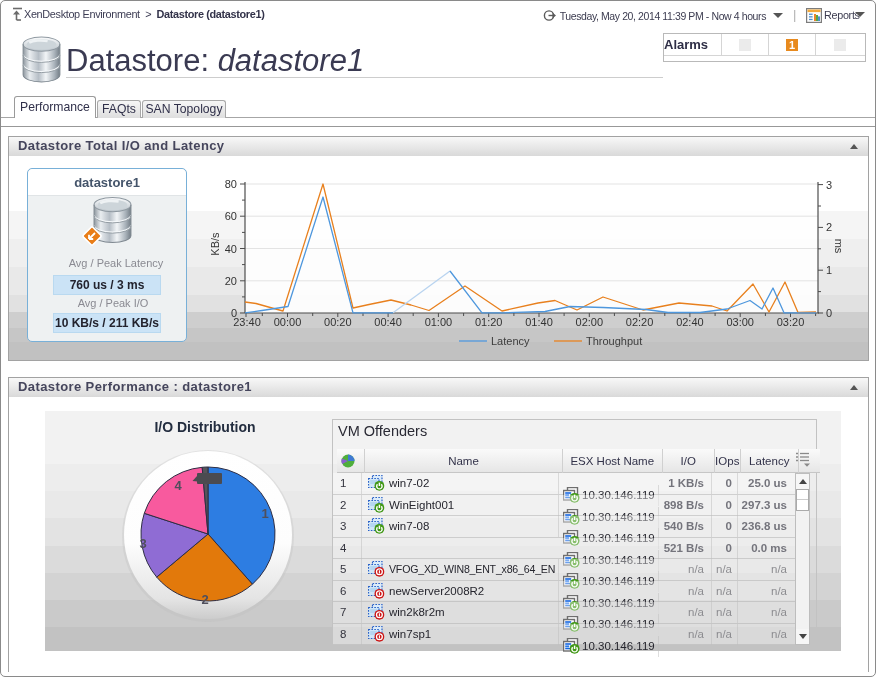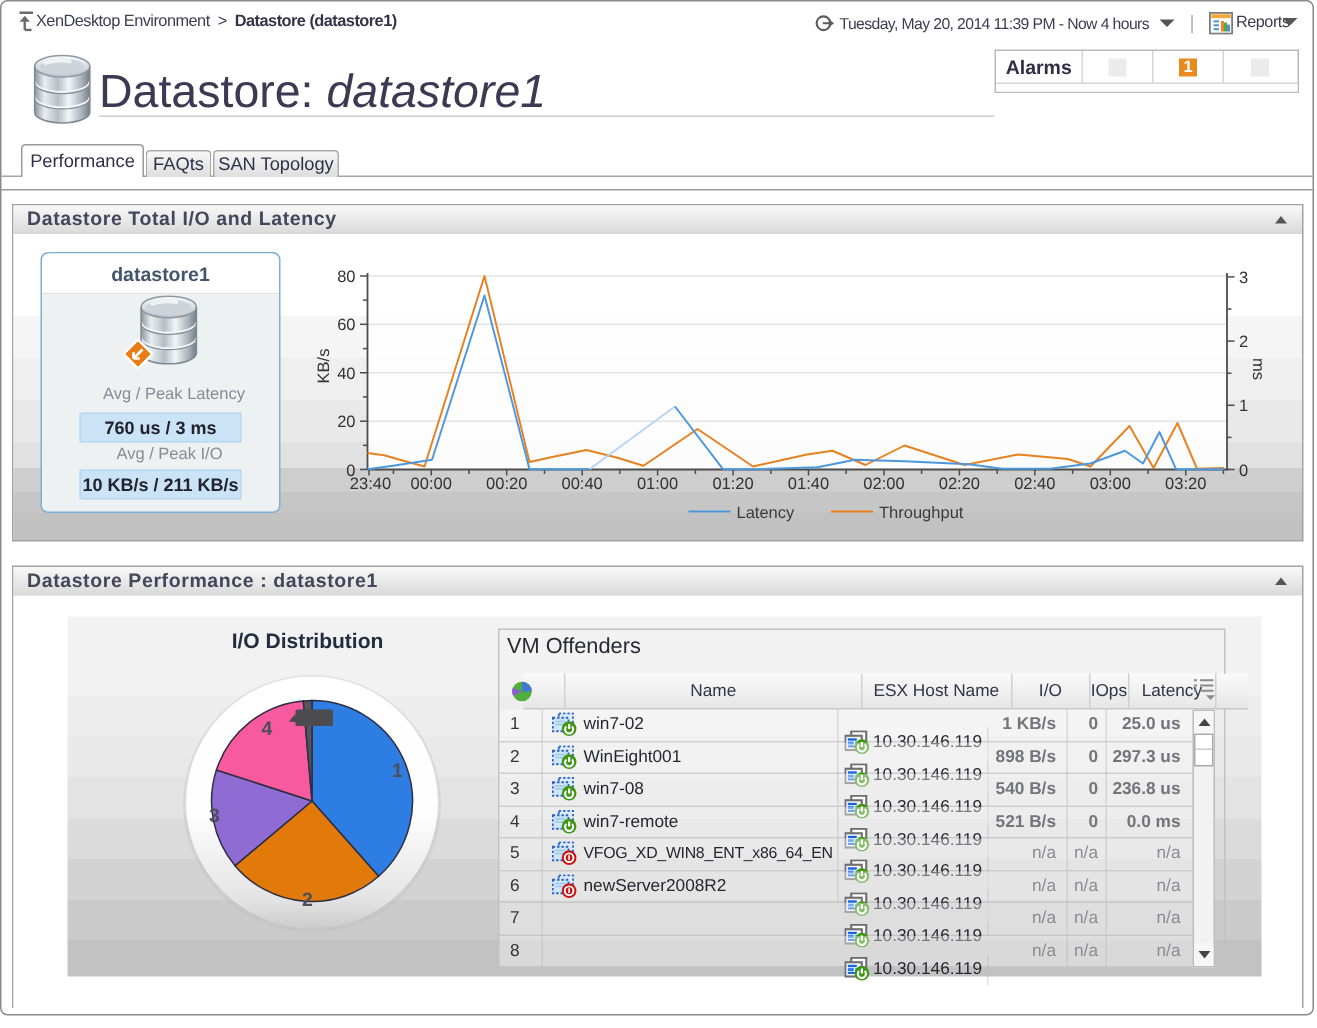--- a/index.html
+++ b/index.html
@@ -12,21 +12,21 @@
 .title .it{font-style:italic;}
 .titleline{position:absolute;left:66px;top:77px;width:597px;height:1px;background:#cdcdcd;}
 
 .altab{position:absolute;left:663px;top:33px;width:201px;border:1px solid #b9b9b9;background:#fff;}
 .altab .hr{display:flex;height:13px;background:linear-gradient(#fdfdfd,#e9e9e9);border-bottom:1px solid #c6c6c6;font-size:10.5px;color:#3d3d54;}
 .altab .hr div{text-align:center;line-height:13px;}
 .altab .rr{display:flex;height:21px;border-bottom:1px solid #d5d5d5;font-size:13px;align-items:center;}
 .altab .c0{width:58px;border-right:1px solid #d5d5d5;box-sizing:border-box;}
 .altab .c1,.altab .c2,.altab .c3{width:47px;box-sizing:border-box;display:flex;justify-content:center;align-items:center;height:100%;}
 .altab .c1,.altab .c2{border-right:1px solid #d5d5d5;}
-.altab .rr .c0{font-weight:bold;color:#2e2e46;text-align:center;line-height:21px;display:block;}
+.altab .rr .c0{font-weight:bold;color:#2e2e46;text-align:left;line-height:21px;display:block;}
 .box{width:12px;height:12px;background:#ebebeb;}
 .boxo{width:12px;height:12px;background:#e88a1e;color:#fff;font-size:11px;font-weight:bold;text-align:center;line-height:12px;}
 .altab .ft{height:5px;background:#fff;}
 
 .tabline1{position:absolute;left:1px;top:117px;width:874px;height:1px;background:#a6a6a6;}
 .tabline2{position:absolute;left:1px;top:126px;width:874px;height:1px;background:#989898;}
 .tab{position:absolute;box-sizing:border-box;font-size:12.2px;color:#30304a;text-align:center;white-space:nowrap;}
 .tabact{left:14px;top:96px;width:82px;height:22px;border:1px solid #9a9a9a;border-bottom:none;border-radius:3px 3px 0 0;background:#fff;line-height:21px;z-index:3;}
 .tabina{top:100px;height:18px;border:1px solid #a8a8a8;border-bottom:none;border-radius:3px 3px 0 0;background:linear-gradient(#f6f6f6,#dedede);line-height:17px;z-index:2;}
 
@@ -58,21 +58,21 @@
  #e9e9e9 80px,#e9e9e9 107px,
  #e3e3e3 107px,#e3e3e3 135px,
  #dbdbdb 135px,#dbdbdb 162px,
  #d3d3d3 162px,#d3d3d3 189px,
  #cacaca 189px,#cacaca 216px,
  #c2c2c2 216px,#c2c2c2 240px);}
 .iodist{position:absolute;left:-5px;top:8px;width:330px;text-align:center;font-size:14px;font-weight:bold;color:#232d3f;}
 
 .vmbox{position:absolute;left:287px;top:8px;width:485px;height:227px;border:1px solid #c2c2c2;box-sizing:border-box;}
 .vmtitle{position:absolute;left:5px;top:3px;font-size:14.5px;color:#2a2a34;}
-.vmhead{position:absolute;left:16px;top:29px;width:483px;height:24px;background:linear-gradient(#fafafa,#e6e6e6);border-bottom:1px solid #c6c6c6;box-sizing:border-box;}
+.vmhead{position:absolute;left:4px;top:29px;width:483px;height:24px;background:linear-gradient(#fafafa,#e6e6e6);border-bottom:1px solid #c6c6c6;box-sizing:border-box;}
 .vh{position:absolute;top:0;height:24px;font-size:11.5px;color:#33334a;text-align:center;line-height:24px;border-right:1px solid #d0d0d0;box-sizing:border-box;}
 .vrow{position:absolute;width:463px;height:21.5px;background:rgba(255,255,255,0.38);border-bottom:1px solid rgba(178,178,178,0.55);box-sizing:border-box;font-size:11.5px;color:#26262e;}
 .vc{position:absolute;top:0;height:21px;line-height:20px;border-right:1px solid rgba(190,190,190,0.5);box-sizing:border-box;}
 .num{left:0;width:29px;padding-left:7px;color:#33333d;}
 .nm{left:29px;width:197px;overflow:hidden;white-space:nowrap;}
 .esx{left:227px;width:99px;margin-top:12px;}
 .io{left:326px;width:53px;text-align:right;padding-right:7px;font-weight:bold;color:#74747c;}
 .iops{left:379px;width:26px;text-align:right;padding-right:5px;font-weight:bold;color:#74747c;}
 .lat{left:405px;width:58px;text-align:right;padding-right:8px;font-weight:bold;color:#74747c;}
 .na{font-weight:normal !important;color:#8c8c90 !important;}
@@ -429,32 +429,20 @@
                 <path d="M9.7 9.3 a2.7 2.7 0 1 0 3.8 0" fill="none" stroke="#fff" stroke-width="1.4"></path>
               </svg>
               <span class="vlbl" style="left:22px">10.30.146.119</span>
             </div>
 <div class="vc io">540 B/s</div>
 <div class="vc iops">0</div>
 <div class="vc lat">236.8 us</div>
 </div>
 <div class="vrow" style="top:117.5px">
 <div class="vc num">4</div>
-<div class="vc nm">
-              <svg class="vic" style="left:6px;top:2px" width="17" height="16" viewBox="0 0 17 16">
-                <rect x="4.5" y="0.5" width="9.5" height="7.5" fill="#dcecfa" stroke="#2a62c8" stroke-width="1.2" stroke-dasharray="1.6,1.3"></rect>
-                <rect x="0.5" y="3.5" width="10.5" height="9" fill="#cfe6f8" stroke="#2a62c8" stroke-width="1.2" stroke-dasharray="1.6,1.3"></rect>
-                <line x1="2.2" y1="6" x2="9.2" y2="6" stroke="#9cc6ea" stroke-width="1"></line>
-                <line x1="2.2" y1="8" x2="9.2" y2="8" stroke="#9cc6ea" stroke-width="1"></line>
-                <circle cx="11.4" cy="10.8" r="4.9" fill="#3f9714"></circle>
-                <path d="M11.4 7.6 v3.4" stroke="#fff" stroke-width="1.5"></path>
-                <path d="M9.5 9.3 a2.7 2.7 0 1 0 3.8 0" fill="none" stroke="#fff" stroke-width="1.4"></path>
-              </svg>
-              <span class="vlbl" style="left:27px">win7-remote</span>
-            </div>
 <div class="vc esx">
               <svg style="position:absolute;left:3px;top:2px" width="17" height="16" viewBox="0 0 17 16">
                 <rect x="4.5" y="0.5" width="10" height="8" fill="#fdfdfd" stroke="#6e6e6e" stroke-width="1.4"></rect>
                 <rect x="0.5" y="3.5" width="11" height="9.5" fill="#f4f4f4" stroke="#6e6e6e" stroke-width="1.4"></rect>
                 <rect x="2" y="5" width="8.5" height="6.5" fill="#fff"></rect>
                 <rect x="2.2" y="5.2" width="6" height="1.6" fill="#1565e0"></rect>
                 <rect x="2.2" y="7.4" width="4" height="2" fill="#2a7ae8"></rect>
                 <rect x="7" y="7.4" width="2.5" height="1.6" fill="#5aa0f0"></rect>
                 <rect x="2.2" y="9.9" width="6" height="1.4" fill="#1565e0"></rect>
                 <circle cx="11.6" cy="10.8" r="4.9" fill="#3f9714"></circle>
@@ -530,20 +518,33 @@
                 <path d="M9.7 9.3 a2.7 2.7 0 1 0 3.8 0" fill="none" stroke="#fff" stroke-width="1.4"></path>
               </svg>
               <span class="vlbl" style="left:22px">10.30.146.119</span>
             </div>
 <div class="vc io na">n/a</div>
 <div class="vc iops na">n/a</div>
 <div class="vc lat na">n/a</div>
 </div>
 <div class="vrow" style="top:182.0px">
 <div class="vc num">7</div>
+<div class="vc nm">
+              <svg class="vic" style="left:6px;top:2px" width="17" height="16" viewBox="0 0 17 16">
+                <rect x="4.5" y="0.5" width="9.5" height="7.5" fill="#dcecfa" stroke="#2a62c8" stroke-width="1.2" stroke-dasharray="1.6,1.3"></rect>
+                <rect x="0.5" y="3.5" width="10.5" height="9" fill="#cfe6f8" stroke="#2a62c8" stroke-width="1.2" stroke-dasharray="1.6,1.3"></rect>
+                <line x1="2.2" y1="6" x2="9.2" y2="6" stroke="#9cc6ea" stroke-width="1"></line>
+                <line x1="2.2" y1="8" x2="9.2" y2="8" stroke="#9cc6ea" stroke-width="1"></line>
+                <circle cx="11.4" cy="10.8" r="4.9" fill="#cc1414"></circle>
+                <circle cx="11.4" cy="10.8" r="2.9" fill="none" stroke="#fff" stroke-width="1.3"></circle>
+                <path d="M11.4 9 v3.6" stroke="#cc1414" stroke-width="1.8"></path>
+                <path d="M11.4 9.2 v3.2" stroke="#fff" stroke-width="1.1"></path>
+              </svg>
+              <span class="vlbl" style="left:27px">win2k8r2m</span>
+            </div>
 <div class="vc esx">
               <svg style="position:absolute;left:3px;top:2px" width="17" height="16" viewBox="0 0 17 16">
                 <rect x="4.5" y="0.5" width="10" height="8" fill="#fdfdfd" stroke="#6e6e6e" stroke-width="1.4"></rect>
                 <rect x="0.5" y="3.5" width="11" height="9.5" fill="#f4f4f4" stroke="#6e6e6e" stroke-width="1.4"></rect>
                 <rect x="2" y="5" width="8.5" height="6.5" fill="#fff"></rect>
                 <rect x="2.2" y="5.2" width="6" height="1.6" fill="#1565e0"></rect>
                 <rect x="2.2" y="7.4" width="4" height="2" fill="#2a7ae8"></rect>
                 <rect x="7" y="7.4" width="2.5" height="1.6" fill="#5aa0f0"></rect>
                 <rect x="2.2" y="9.9" width="6" height="1.4" fill="#1565e0"></rect>
                 <circle cx="11.6" cy="10.8" r="4.9" fill="#3f9714"></circle>
@@ -551,20 +552,33 @@
                 <path d="M9.7 9.3 a2.7 2.7 0 1 0 3.8 0" fill="none" stroke="#fff" stroke-width="1.4"></path>
               </svg>
               <span class="vlbl" style="left:22px">10.30.146.119</span>
             </div>
 <div class="vc io na">n/a</div>
 <div class="vc iops na">n/a</div>
 <div class="vc lat na">n/a</div>
 </div>
 <div class="vrow" style="top:203.5px">
 <div class="vc num">8</div>
+<div class="vc nm">
+              <svg class="vic" style="left:6px;top:2px" width="17" height="16" viewBox="0 0 17 16">
+                <rect x="4.5" y="0.5" width="9.5" height="7.5" fill="#dcecfa" stroke="#2a62c8" stroke-width="1.2" stroke-dasharray="1.6,1.3"></rect>
+                <rect x="0.5" y="3.5" width="10.5" height="9" fill="#cfe6f8" stroke="#2a62c8" stroke-width="1.2" stroke-dasharray="1.6,1.3"></rect>
+                <line x1="2.2" y1="6" x2="9.2" y2="6" stroke="#9cc6ea" stroke-width="1"></line>
+                <line x1="2.2" y1="8" x2="9.2" y2="8" stroke="#9cc6ea" stroke-width="1"></line>
+                <circle cx="11.4" cy="10.8" r="4.9" fill="#cc1414"></circle>
+                <circle cx="11.4" cy="10.8" r="2.9" fill="none" stroke="#fff" stroke-width="1.3"></circle>
+                <path d="M11.4 9 v3.6" stroke="#cc1414" stroke-width="1.8"></path>
+                <path d="M11.4 9.2 v3.2" stroke="#fff" stroke-width="1.1"></path>
+              </svg>
+              <span class="vlbl" style="left:27px">win7sp1</span>
+            </div>
 <div class="vc esx">
               <svg style="position:absolute;left:3px;top:2px" width="17" height="16" viewBox="0 0 17 16">
                 <rect x="4.5" y="0.5" width="10" height="8" fill="#fdfdfd" stroke="#6e6e6e" stroke-width="1.4"></rect>
                 <rect x="0.5" y="3.5" width="11" height="9.5" fill="#f4f4f4" stroke="#6e6e6e" stroke-width="1.4"></rect>
                 <rect x="2" y="5" width="8.5" height="6.5" fill="#fff"></rect>
                 <rect x="2.2" y="5.2" width="6" height="1.6" fill="#1565e0"></rect>
                 <rect x="2.2" y="7.4" width="4" height="2" fill="#2a7ae8"></rect>
                 <rect x="7" y="7.4" width="2.5" height="1.6" fill="#5aa0f0"></rect>
                 <rect x="2.2" y="9.9" width="6" height="1.4" fill="#1565e0"></rect>
                 <circle cx="11.6" cy="10.8" r="4.9" fill="#3f9714"></circle>

